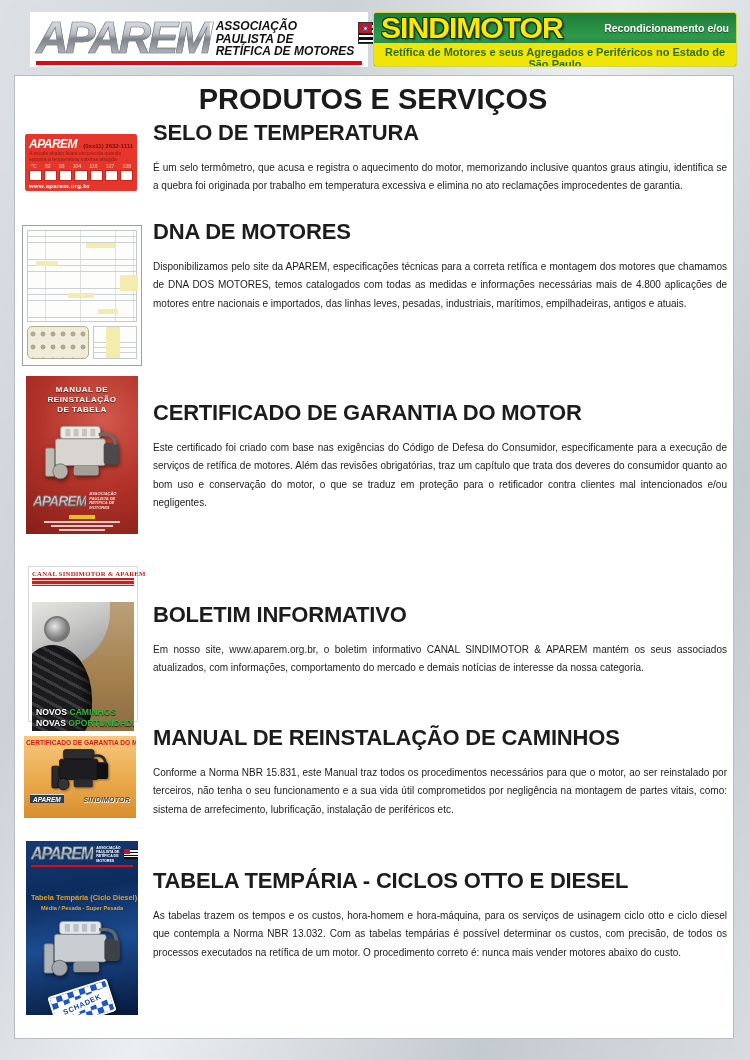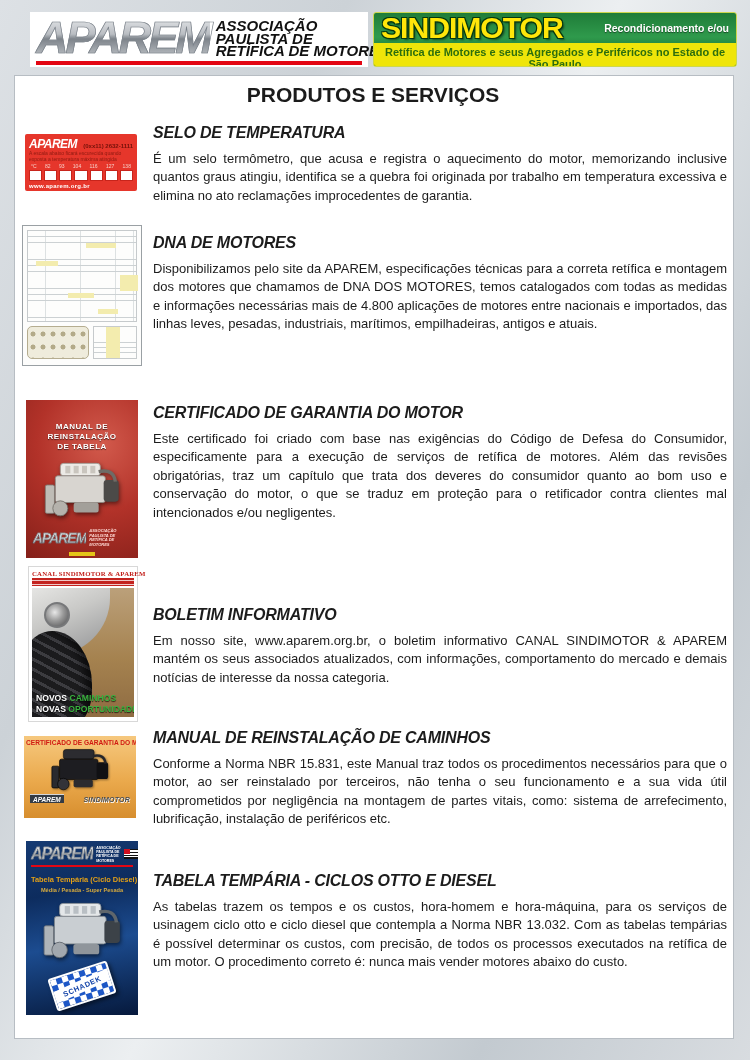--- a/index.html
+++ b/index.html
@@ -17,21 +17,21 @@
   .aparem-block {
     position:absolute; left:30px; top:12px; width:338px; height:55px;
     background:#fff; display:flex; align-items:flex-start; padding:2px 4px 0 6px;
   }
   .aparem-word {
     font-weight:bold; font-style:italic; font-size:45px; letter-spacing:-3px; line-height:48px;
     background:linear-gradient(180deg,#eceef0 0%,#b9bdc2 42%,#7d838a 52%,#cdd1d5 100%);
     -webkit-background-clip:text; background-clip:text; color:transparent;
     -webkit-text-stroke:0.7px #7b828a;
   }
-  .aparem-sub { font-size:15px; font-weight:bold; font-style:italic; color:#111;
+  .aparem-sub { font-size:12px; font-weight:bold; font-style:italic; color:#111;
     line-height:12.5px; margin:6px 4px 0 6px; white-space:nowrap; }
   .sp-flag { position:relative; width:32px; height:22px; margin-top:8px; flex:none;
     background:repeating-linear-gradient(180deg,#111 0 2.4px,#fff 2.4px 4.8px); border:1px solid #333;}
   .sp-canton { position:absolute; left:0; top:0; width:13px; height:10px; background:#cf1020; }
   .sp-canton::after { content:""; position:absolute; left:4px; top:2.5px; width:5px; height:5px;
     border-radius:50%; background:#fff; box-shadow:inset 0 0 0 1.2px #1a3fa0; }
   .aparem-redline { position:absolute; left:6px; right:6px; bottom:2px; height:4px; background:#e30613; }
   .sindimotor-block {
     position:absolute; left:373px; top:12px; width:364px; height:55px;
     background:linear-gradient(180deg,#1f7c38 0%,#2f9a4c 45%,#0c5c26 100%);
@@ -41,26 +41,26 @@
   .sind-top { flex:1; display:flex; align-items:center; padding:0 7px; gap:8px; }
   .sind-word { font-weight:bold; font-size:29px; letter-spacing:-1px; color:#ffe60a; line-height:30px;
     text-shadow:-1px -1px 0 #05380f,1px -1px 0 #05380f,-1px 1px 0 #05380f,1px 1px 0 #05380f,2px 2px 2px rgba(0,0,0,.45);
     transform:scaleX(1.04); transform-origin:left; flex:none; }
   .sind-sub { font-size:10.5px; font-weight:bold; color:#fff; text-align:center; line-height:12px;
     margin-left:auto; text-shadow:0 1px 1px rgba(0,0,0,.5); }
   .sind-strip { background:#efe509; color:#2c6e0e; font-weight:bold; font-size:11px;
     text-align:center; padding:3px 2px; line-height:12px; }
   
   .page-title { position:absolute; left:0; width:746px; top:83px; text-align:center;
-    font-size:21px; font-weight:bold; color:#1b1b1b; letter-spacing:0; }
+    font-size:29px; font-weight:bold; color:#1b1b1b; letter-spacing:0; }
   
   .sec { position:absolute; left:153px; width:574px; color:#1c1c1c; }
-  .sec h2 { font-size:16px; font-weight:bold; letter-spacing:-0.2px; line-height:20px;font-style:italic; }
-  .sec p { font-size:13px; line-height:18.4px; text-align:justify; margin-top:7px; }
-  .s1{top:123px;} .s2{top:233px;} .s3{top:403px;} .s4{top:605px;} .s5{top:728px;} .s6{top:871px;}
+  .sec h2 { font-size:22px; font-weight:bold; letter-spacing:-0.2px; line-height:20px; }
+  .sec p { font-size:10px; line-height:18.4px; text-align:justify; margin-top:16px; }
+  .s1{top:123px;} .s2{top:222px;} .s3{top:403px;} .s4{top:605px;} .s5{top:728px;} .s6{top:871px;}
   
   .thumb { position:absolute; }
   
   .t1 { left:25px; top:134px; width:112px; height:57px; background:#e6362b; border-radius:2px;
     padding:3px 4px 2px; overflow:hidden; }
   .t1-row1 { display:flex; align-items:baseline; }
   .t1-brand { color:#fff; font-weight:bold; font-style:italic; font-size:12px; letter-spacing:-0.5px; }
   .t1-phone { margin-left:auto; color:#741109; font-weight:bold; font-size:6px; }
   .t1-line { color:#8f1a11; font-size:5px; line-height:5.5px; white-space:nowrap; overflow:hidden; }
   .t1-scale { display:flex; justify-content:space-between; color:#f6cdc7; font-size:5px; margin-top:1px; padding:0 2px; }
@@ -76,40 +76,40 @@
   .t2 .y { position:absolute; background:#f3ecae; }
   .t2-bottom { display:flex; gap:4px; margin-top:4px; }
   .t2-gasket { width:62px; height:33px; border:1px solid #b5ad90; border-radius:5px; background:#efecdc;
     background-image:radial-gradient(circle at 5px 7px,#b3aa88 2.2px,transparent 2.8px);
     background-size:10px 13px; }
   .t2-table { flex:1; height:33px; border:1px solid #c6cacc;
     background:
       linear-gradient(90deg,transparent 0 12px,#f3ecae 12px 26px,transparent 26px),
       repeating-linear-gradient(180deg,transparent 0 4.6px,#ccd1d3 4.6px 5.2px); }
   
-  .t3 { left:26px; top:400px; width:112px; height:158px; color:#fff; padding:22px 5px 5px; overflow:hidden;
+  .t3 { left:26px; top:376px; width:112px; height:158px; color:#fff; padding:9px 5px 5px; overflow:hidden;
     background:radial-gradient(130% 95% at 68% 28%,#d25a4c 0%,#b23229 45%,#7c1c16 100%); }
   .t3-title { font-size:8px; font-weight:bold; text-align:center; letter-spacing:0.5px; line-height:10px;
     text-shadow:0 1px 1px rgba(0,0,0,.6); }
   .t3 svg { display:block; margin:8px auto 0; filter:drop-shadow(1px 2px 2px rgba(0,0,0,.5)); }
   .t3-brandrow { display:flex; align-items:center; justify-content:center; gap:3px; margin-top:9px; }
   .t3-brand { font-weight:bold; font-style:italic; font-size:14px; letter-spacing:-1px;
     background:linear-gradient(180deg,#f2f3f4,#9aa0a6); -webkit-background-clip:text; background-clip:text;
     color:transparent; -webkit-text-stroke:0.4px #4a4f55; }
   .t3-brandsub { font-size:4px; font-weight:bold; font-style:italic; color:#ffd9d4; width:42px; line-height:4.6px; }
   .t3-microbars { margin:5px auto 0; width:74%; }
   .t3-microbars i { display:block; height:1.6px; background:rgba(255,255,255,.75); margin-top:2.4px; }
   .t3-microbars i.yellow { width:26px; height:3.4px; background:#e5c418; margin:0 auto 2px; }
   
   .t4 { left:28px; top:566px; width:110px; height:156px; background:#fff; border:1px solid #d8d8d8; padding:3px; }
   .t4-title { font-family:"Liberation Serif",serif; color:#c2211c; font-weight:bold; font-size:6.8px;
     text-align:center; white-space:nowrap; letter-spacing:0.2px; }
   .t4-band { height:8px; background:#c3231f; margin-top:1px;
     background-image:repeating-linear-gradient(180deg,transparent 0 2px,rgba(255,255,255,.75) 2px 2.7px,transparent 2.7px 4px); }
-  .t4-photo { position:relative; height:129px; margin-top:2px; overflow:hidden;
+  .t4-photo { position:relative; height:129px; margin-top:16px; overflow:hidden;
     background:linear-gradient(180deg,#bba07a 0%,#a5824f 55%,#8f6c42 100%); }
   .t4-bumper { position:absolute; left:-8px; top:-6px; width:86px; height:74px;
     background:linear-gradient(155deg,#ececea 0%,#c9c9c7 45%,#8f9092 100%);
     border-radius:0 0 80% 35%/0 0 90% 55%; }
   .t4-light { position:absolute; left:12px; top:14px; width:26px; height:26px; border-radius:50%;
     background:radial-gradient(circle at 40% 38%,#e8e8e8 0%,#9a9a9a 45%,#4c4c4e 100%); border:2px solid #77787a; }
   .t4-tire { position:absolute; left:-14px; bottom:-14px; width:74px; height:100px;
     background:repeating-linear-gradient(28deg,#1b1b1d 0 6px,#3c3c40 6px 9px);
     border-radius:46% 54% 40% 40%; box-shadow:inset -6px 0 8px rgba(0,0,0,.6); }
   .t4-caption { position:absolute; left:4px; bottom:3px; font-size:8.6px; font-weight:bold; line-height:10.5px;
@@ -129,21 +129,21 @@
   .t6 { left:26px; top:841px; width:112px; height:174px; padding:5px 5px 4px; overflow:hidden;
     background:linear-gradient(170deg,#153a72 0%,#0d2c5e 30%,#1c4c90 58%,#06193c 100%); }
   .t6-brandrow { display:flex; align-items:center; gap:3px; border-bottom:2px solid #e30613; padding-bottom:2px; }
   .t6-brand { font-weight:bold; font-style:italic; font-size:16px; letter-spacing:-1px; line-height:16px;
     background:linear-gradient(180deg,#f4f5f6,#9aa0a6 55%,#dfe2e5); -webkit-background-clip:text;
     background-clip:text; color:transparent; -webkit-text-stroke:0.4px #5a6067; }
   .t6-minisub { font-size:3.6px; font-weight:bold; color:#fff; line-height:4.2px; width:34px; }
   .t6-miniflag { width:16px; height:10px; flex:none; margin-left:auto;
     background:repeating-linear-gradient(180deg,#111 0 1.4px,#fff 1.4px 2.8px); position:relative; }
   .t6-miniflag::after { content:""; position:absolute; left:0; top:0; width:6px; height:5px; background:#cf1020; }
-  .t6-title { color:#e2a018; font-weight:bold; font-size:7.4px; text-align:center; margin-top:8px; white-space:nowrap; }
+  .t6-title { color:#e2a018; font-weight:bold; font-size:7.4px; text-align:center; margin-top:26px; white-space:nowrap; }
   .t6-sub { color:#d7ab3e; font-weight:bold; font-size:5.6px; text-align:center; margin-top:3px; }
   .t6 svg { display:block; margin:7px auto 0; filter:drop-shadow(1px 2px 2px rgba(0,0,0,.55)); }
   .schadek { position:relative; width:62px; height:34px; margin:7px auto 0; transform:rotate(-18deg);
     border:2px solid #fff; border-radius:3px; box-shadow:2px 3px 4px rgba(0,0,0,.5); overflow:hidden;
     background:conic-gradient(#1d57c6 90deg,#fff 90deg 180deg,#1d57c6 180deg 270deg,#fff 270deg);
     background-size:12px 12px; }
   .schadek-band { position:absolute; left:-6px; right:-6px; top:50%; height:12px;
     transform:translateY(-50%) rotate(-6deg); background:#fff;
     display:flex; align-items:center; justify-content:center; }
   .schadek-band span { color:#1444a8; font-weight:bold; font-size:7.4px; letter-spacing:0.6px; }

